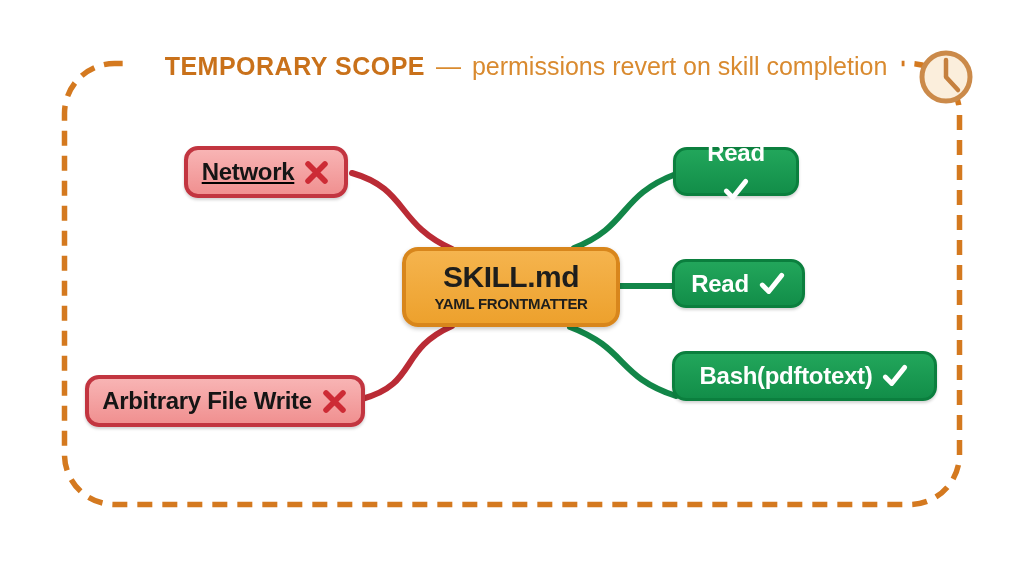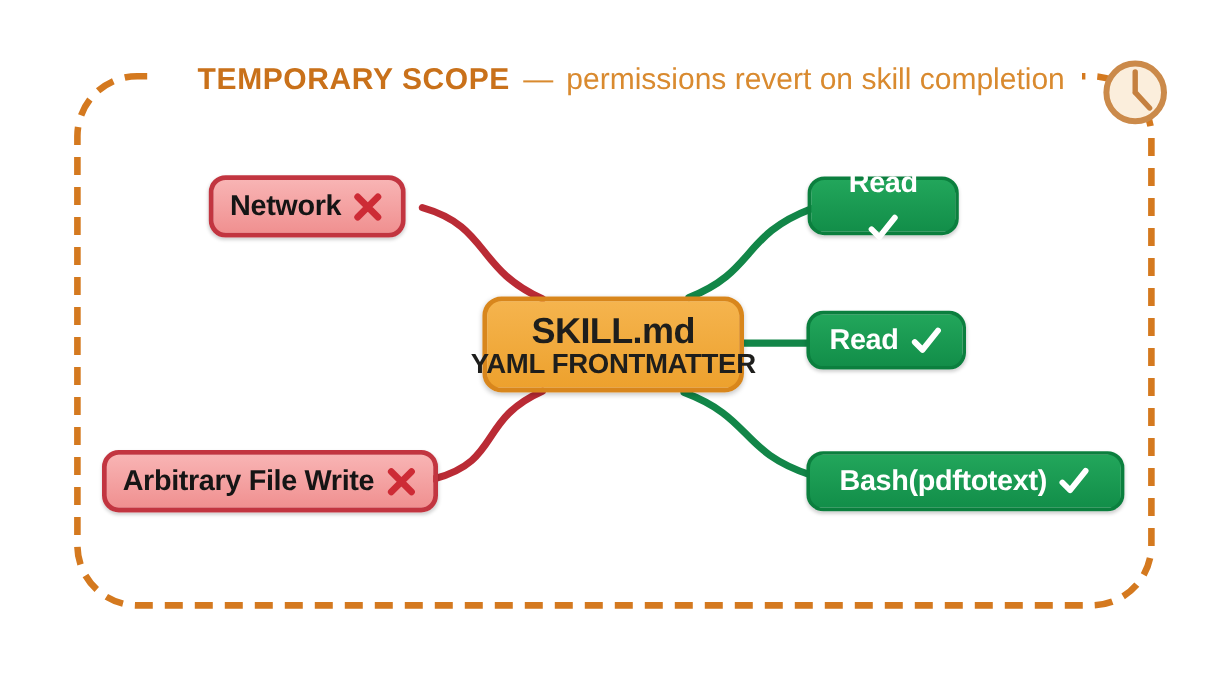--- a/index.html
+++ b/index.html
@@ -77,28 +77,28 @@
     position:absolute;box-sizing:border-box;
     left:402px;top:247px;width:218px;height:80px;
     background:linear-gradient(180deg,var(--center-fill-top),var(--center-fill-bottom));
     border:4px solid var(--center-border);
     border-radius:16px;
     box-shadow:0 2px 4px rgba(0,0,0,.22);
     display:flex;flex-direction:column;align-items:center;justify-content:center;
     color:var(--center-text);white-space:nowrap;text-align:right;
   }
   .node-center .c-title{font-size:30px;font-weight:800;line-height:32px;letter-spacing:-.5px;}
-  .node-center .c-sub{font-size:23px;font-weight:700;line-height:21px;letter-spacing:-.3px;}
+  .node-center .c-sub{font-size:15px;font-weight:700;line-height:21px;letter-spacing:-.3px;}
 
   
-  .pos-network{left:174px;top:146px;width:164px;height:52px;}
+  .pos-network{left:184px;top:146px;width:164px;height:52px;text-decoration:underline;}
   .pos-afw{left:85px;top:375px;width:280px;height:52px;}
   .pos-read{left:673px;top:147px;width:126px;height:49px;flex-direction:column;}
   .pos-write{left:672px;top:259px;width:133px;height:49px;}
-  .pos-bash{left:672px;top:376px;width:265px;height:50px;text-align:center;}
+  .pos-bash{left:672px;top:351px;width:265px;height:50px;text-align:center;}
 </style>
 </head>
 <body>
 
 <div class="stage">
 
   <svg class="layer" width="1024" height="572" viewBox="0 0 1024 572">
     <rect class="scope-rect" x="64.5" y="63.5" width="895" height="441" rx="50"></rect>
 
     <path class="line-denied" d="M352,173 C408,189 396,224 452,249"></path>

